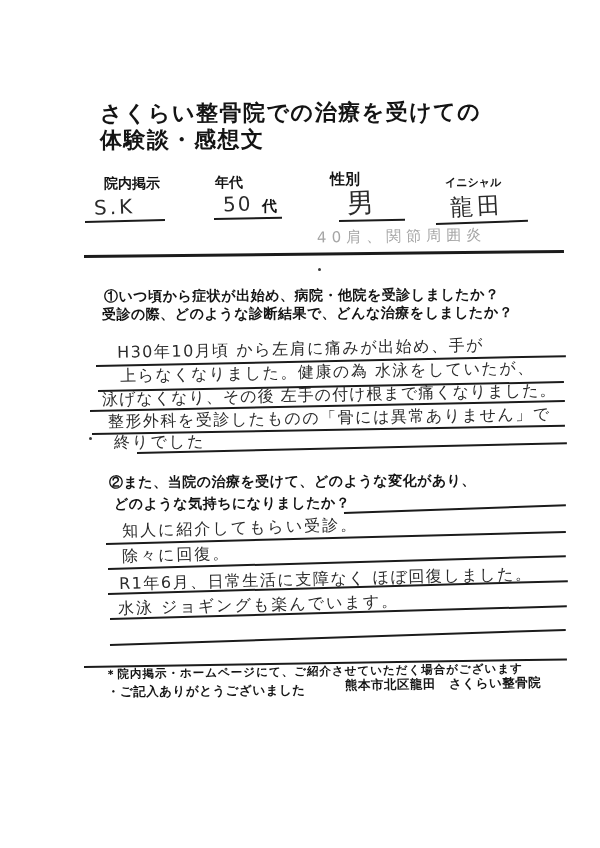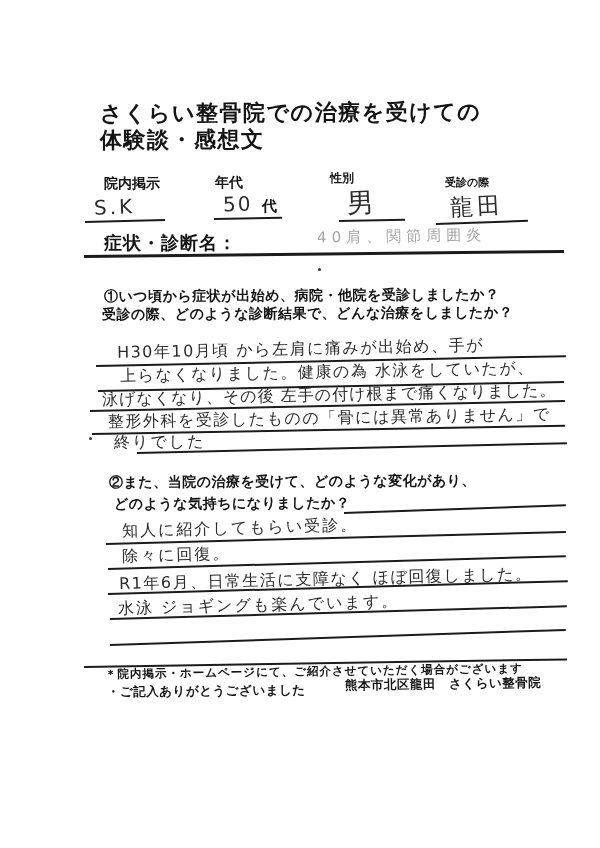--- a/index.html
+++ b/index.html
@@ -20,37 +20,36 @@
 </head>
 <body>
 
 <div class="page">
 
   <div class="abs printed" style="left:78px; top:100px; font-size:22px; letter-spacing:1.5px; transform:rotate(-0.3deg);">さくらい整骨院での治療を受けての</div>
   <div class="abs printed" style="left:78px; top:127px; font-size:22px; letter-spacing:1.5px; transform:rotate(-0.3deg);">体験談・感想文</div>
 
   <div class="abs printed" style="left:82px; top:175px; font-size:14px;">院内掲示</div>
   <div class="abs printed" style="left:193px; top:174px; font-size:14px;">年代</div>
-  <div class="abs printed" style="left:308px; top:172px; font-size:12px;">性別</div>
-  <div class="abs printed" style="left:423px; top:176px; font-size:11px;">受診の際</div>
+  <div class="abs printed" style="left:308px; top:172px; font-size:15px;font-family:Liberation Mono, monospace;">性別</div>
+  <div class="abs printed" style="left:423px; top:176px; font-size:11px;">イニシャル</div>
 
   <div class="abs hand" style="left:72px; top:196px; font-size:20px; letter-spacing:3px; transform:rotate(-2deg);">S.K</div>
   <div class="rule" style="left:63px; top:221px; width:80px; transform:rotate(-1.5deg);"></div>
 
   <div class="abs hand" style="left:201px; top:193px; font-size:20px; letter-spacing:2px; transform:rotate(-2deg);">50</div>
   <div class="abs printed" style="left:240px; top:197px; font-size:15px;">代</div>
   <div class="rule" style="left:192px; top:218px; width:68px; transform:rotate(-1deg);"></div>
 
   <div class="abs hand" style="left:325px; top:187px; font-size:27px; transform:rotate(-2deg);">男</div>
   <div class="rule" style="left:317px; top:220px; width:66px; transform:rotate(-1deg);"></div>
 
   <div class="abs hand" style="left:428px; top:193px; font-size:23px; letter-spacing:4px; transform:rotate(-3deg);">龍田</div>
   <div class="rule" style="left:414px; top:223px; width:92px; transform:rotate(-2deg);"></div>
 
-  <div class="abs printed" style="left:82px; top:233px; font-size:18px; letter-spacing:1px;">症状・診断名：</div>
   <div class="abs hand faint" style="left:295px; top:228px; font-size:15px; letter-spacing:5px; transform:rotate(-1deg);">40肩、関節周囲炎</div>
   <div class="rule thick" style="left:62px; top:255px; width:480px; transform:rotate(-0.6deg);"></div>
   <div class="speck" style="left:296px; top:268px;"></div>
 
   <div class="abs printed" style="left:82px; top:287px; font-size:14px; letter-spacing:0.5px; transform:rotate(-0.3deg);">①いつ頃から症状が出始め、病院・他院を受診しましたか？</div>
   <div class="abs printed" style="left:80px; top:305px; font-size:14px; letter-spacing:0.5px; transform:rotate(-0.3deg);">受診の際、どのような診断結果で、どんな治療をしましたか？</div>
 
   <div class="abs hand" style="left:95px; top:340px; font-size:16px; letter-spacing:1.5px; transform:rotate(-1.2deg);">H30年10月頃 から左肩に痛みが出始め、手が</div>
   <div class="rule" style="left:74px; top:365px; width:470px; transform:rotate(-1.2deg);"></div>
 

